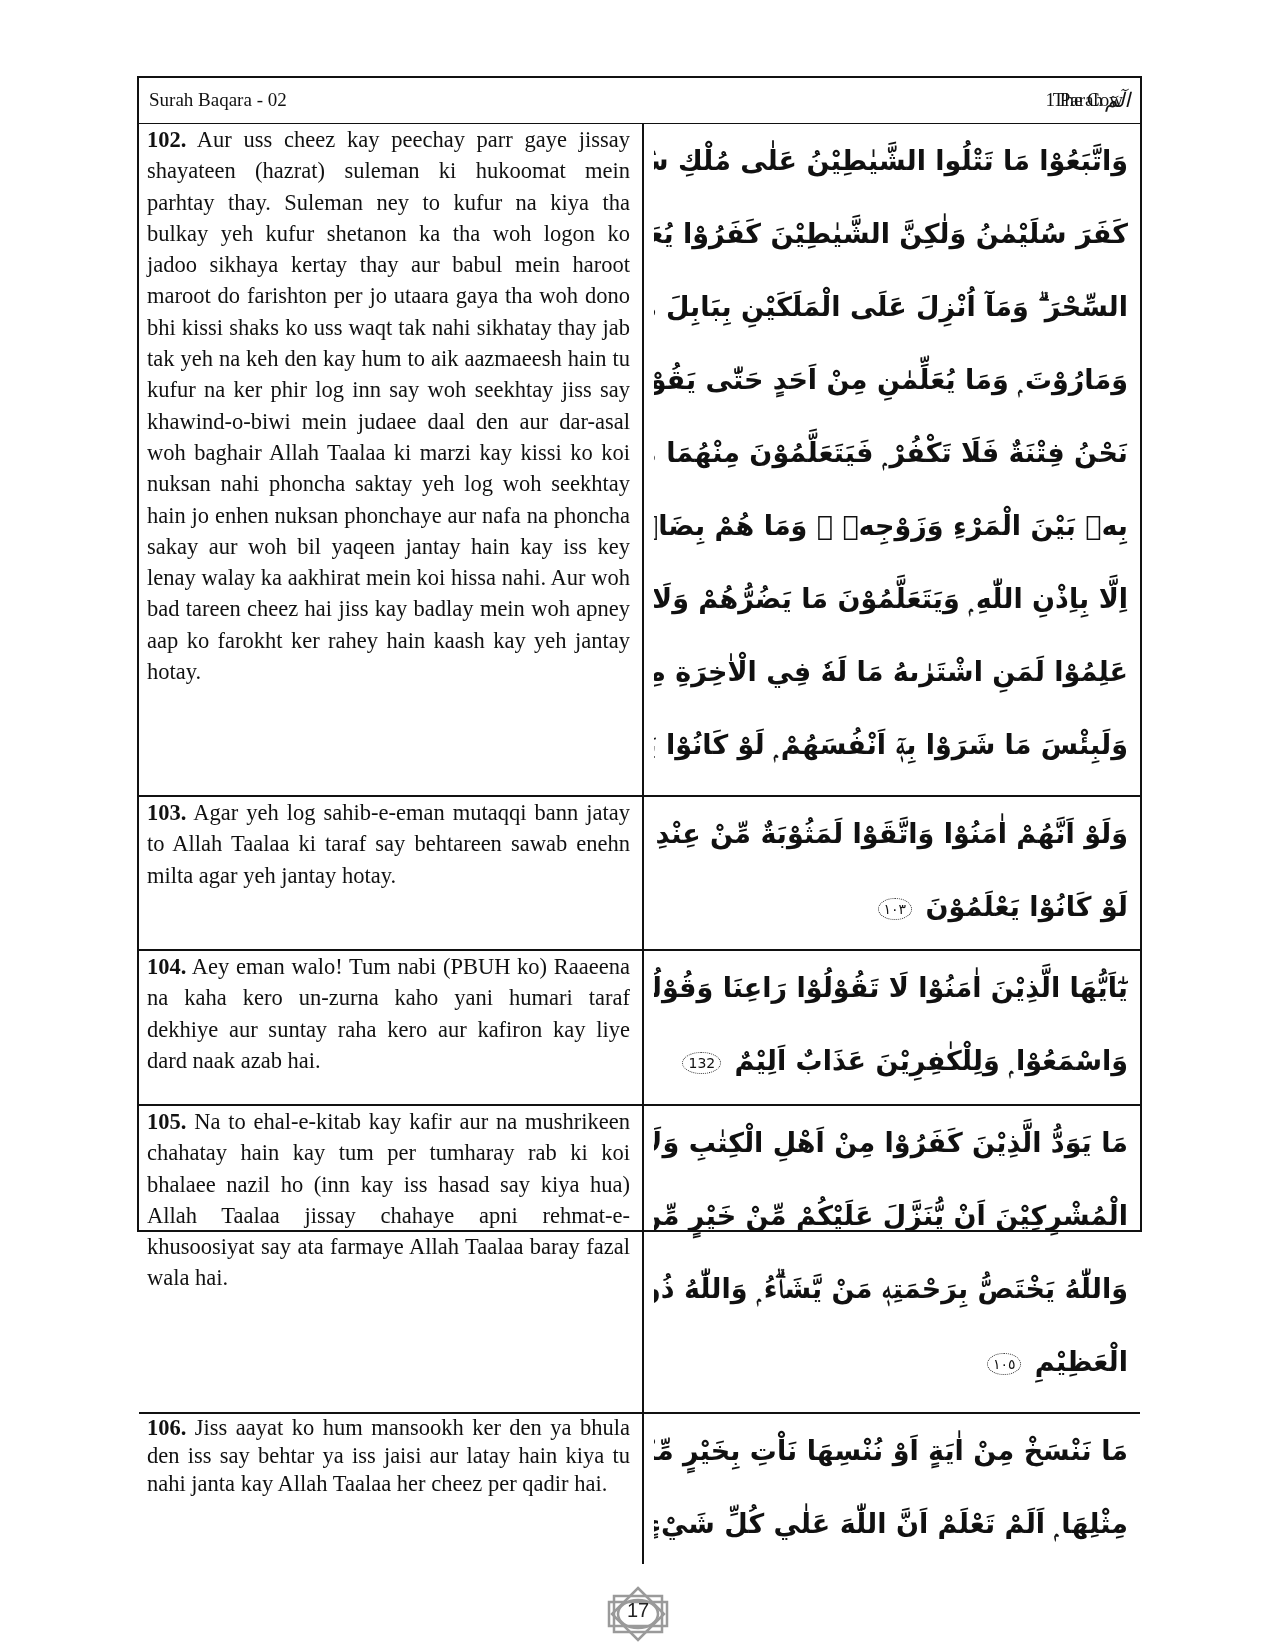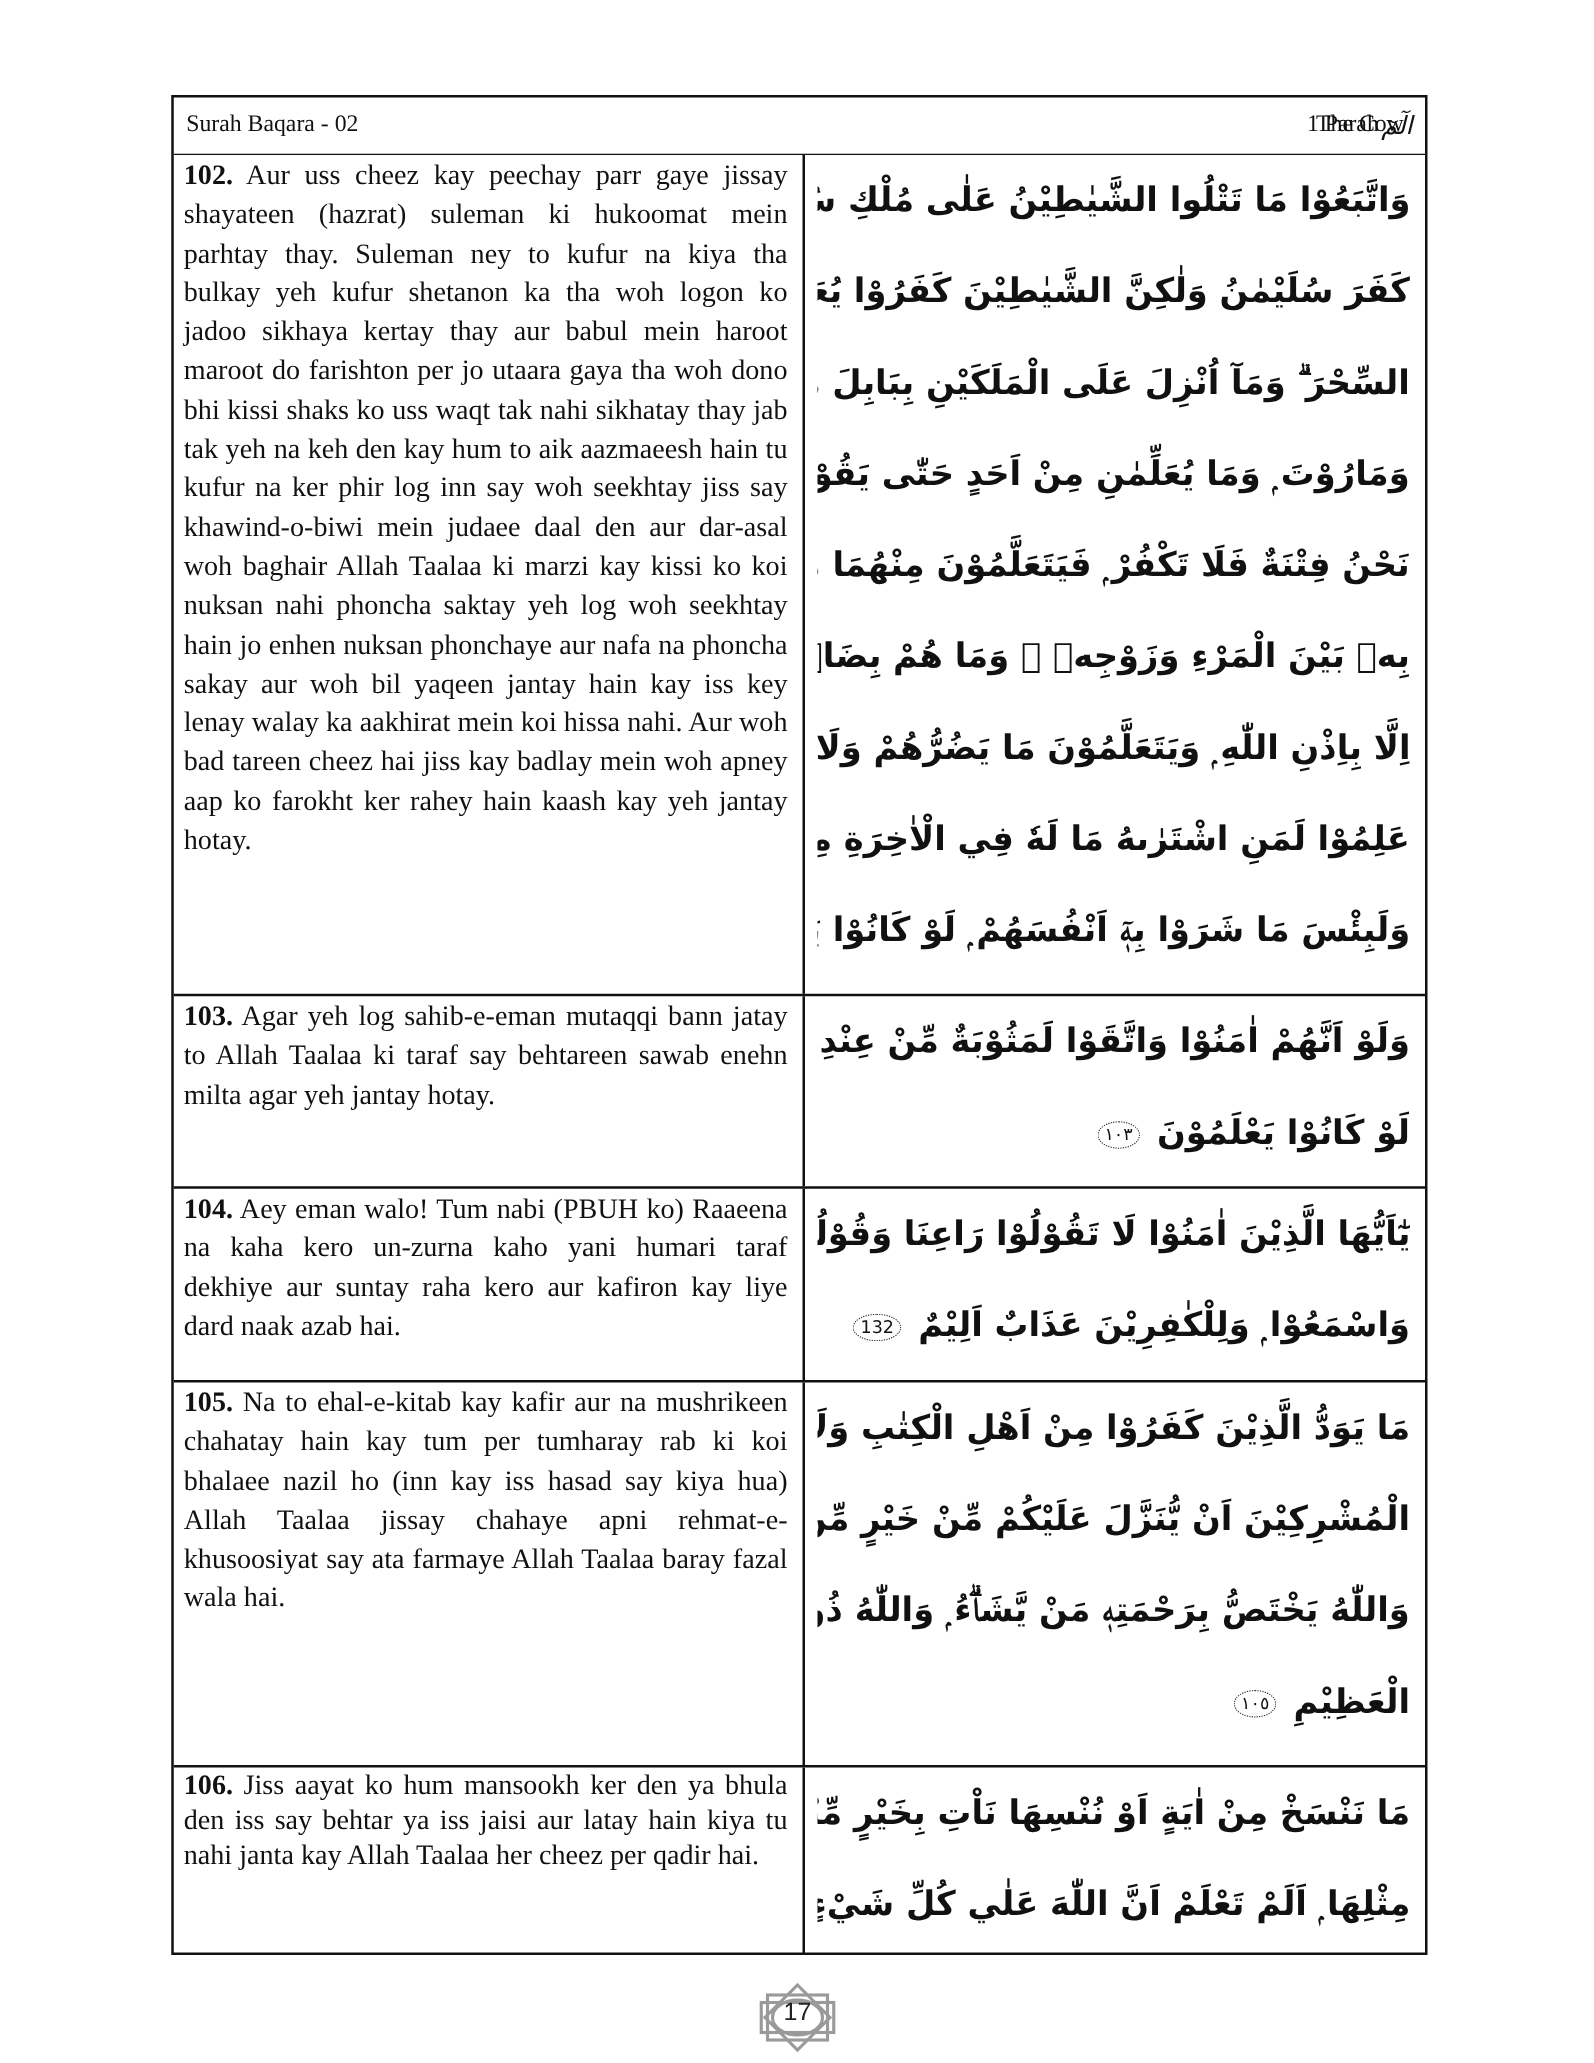--- a/index.html
+++ b/index.html
@@ -1,18 +1,18 @@
 <!DOCTYPE html>
 <html><head>
 <meta charset="utf-8">
 <style>
   html, body { margin: 0; padding: 0; background: #ffffff; }
   body { width: 1275px; height: 1650px; position: relative; overflow: hidden;
          font-family: "Liberation Serif", "DejaVu Serif", serif; color: #111; }
-  .page-box { position: absolute; left: 137px; top: 76px; width: 1005px; height: 1488px;
+  .page-box { position: absolute; left: 137px; top: 76px; width: 1005px; height: 1156px;
               border: 2px solid #111; box-sizing: border-box; }
   .header { position: absolute; left: 0; top: 0; width: 100%; height: 46px;
             border-bottom: 1.5px solid #111; box-sizing: border-box;
             font-size: 19px; line-height: 44px; }
   .header .left { position: absolute; left: 10px; top: 0; }
   .header .center { position: absolute; left: 0; right: 17px; top: 0; text-align: right; }
   .header .right { position: absolute; right: 10px; top: 0; display: flex; align-items: flex-end; gap: 2px; margin-left: 48px; }
   .header .right .ar { font-family: "DejaVu Sans", sans-serif; font-size: 20px; direction: rtl; font-style: italic; }
 
   .row { position: absolute; left: 0; width: 100%; box-sizing: border-box; }

